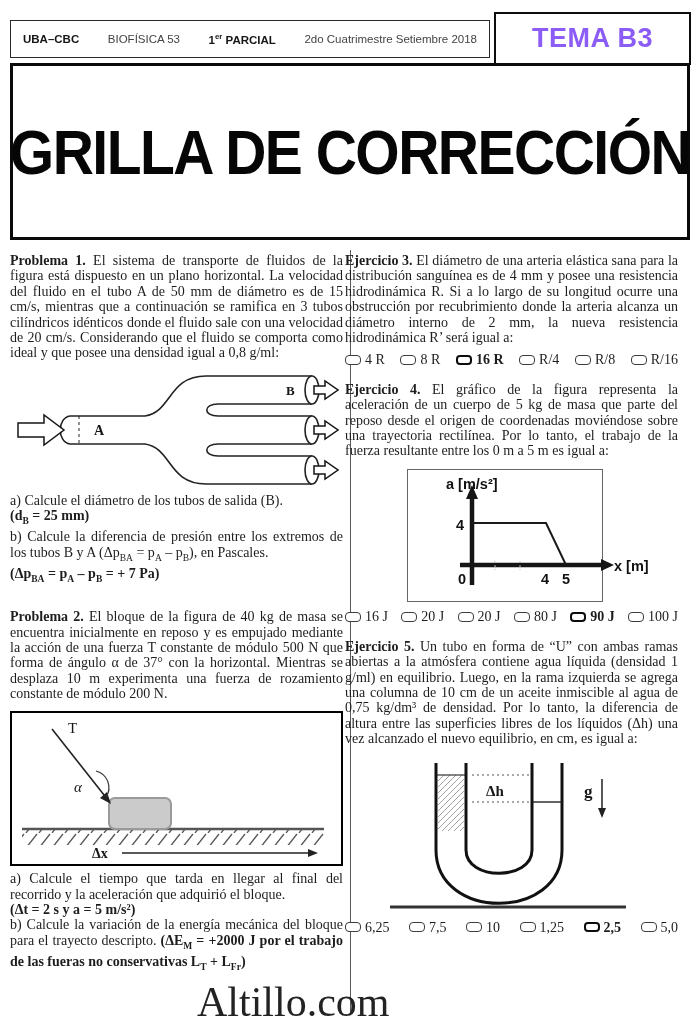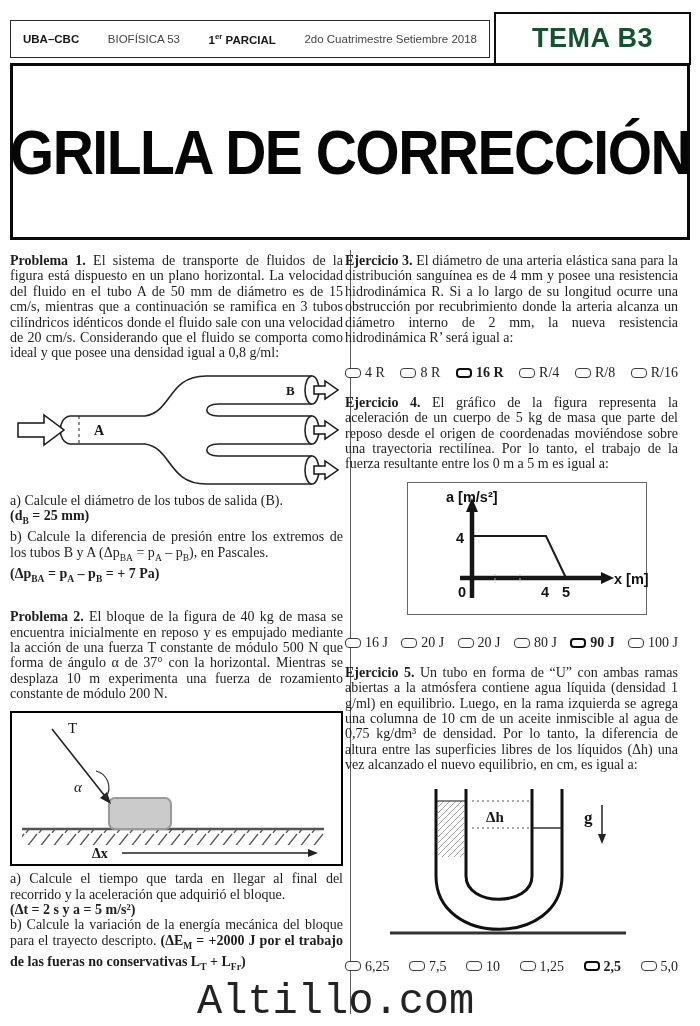--- a/index.html
+++ b/index.html
@@ -1,45 +1,45 @@
 <!DOCTYPE html>
 <html><head>
 <meta charset="utf-8">
 <style>
   *{margin:0;padding:0;box-sizing:border-box}
   html,body{width:700px;height:1026px}
   body{position:relative;background:#fff;font-family:"Liberation Serif",serif;color:#1d1d1d;overflow:hidden}
   .hdr-left{position:absolute;left:10px;top:20px;width:480px;height:38px;border:1.4px solid #2a2a2a;display:flex;align-items:center;justify-content:space-between;padding:0 12px;font-family:"Liberation Sans",sans-serif;font-size:11.5px;color:#444;background:#fff}
   .hdr-left .hb{font-weight:bold;color:#161616}
-  .hdr-right{position:absolute;left:494px;top:12px;width:197px;height:53px;border:2.6px solid #0c0c0c;display:flex;align-items:center;justify-content:center;font-family:"Liberation Sans",sans-serif;font-size:27px;font-weight:bold;color:#14532d;background:#fff;z-index:2;letter-spacing:.5px}
+  .hdr-right{position:absolute;left:494px;top:12px;width:197px;height:53px;border:2.6px solid #0c0c0c;display:flex;align-items:center;justify-content:center;font-family:"Liberation Sans",sans-serif;font-size:27px;font-weight:bold;color:#8b5cf6;background:#fff;z-index:2;letter-spacing:.5px}
   .title-box{position:absolute;left:10px;top:63px;width:680px;height:177px;border:3px solid #0a0a0a;display:flex;align-items:center;justify-content:center;background:#fff}
   .title-box h1{font-family:"Liberation Sans",sans-serif;font-size:57px;font-weight:800;letter-spacing:-1.5px;color:#060606;transform:scaleY(1.1);white-space:nowrap}
   .divider{position:absolute;left:350px;top:250px;width:1.4px;height:764px;background:#5a5a5a}
   .col{position:absolute;top:253px;font-size:14px;line-height:15.4px}
   .col-left{left:10px;width:333px}
   .col-right{left:345px;width:333px}
   .para{text-align:justify}
   .ph{font-weight:bold}
   .ans{font-weight:bold}
   sub{font-size:68%}
   sup{font-size:68%}
   .mt14{margin-top:14px}
   .mt22{margin-top:22px}
   .fig1{margin:5px 0 2px 0;display:block}
   .fig2-box{border:2.5px solid #000;margin:9px 0 5px 0;background:#fff}
-  .fig3-box{border:1.5px solid #666;width:240px;margin:10px 0 6px 62px;background:#fff;padding:2px 0 0 2px}
+  .fig3-box{border:1.5px solid #666;width:196px;margin:10px 0 6px 62px;background:#fff;padding:2px 0 0 2px}
   .fig4{display:block;margin:8px 0 0 29px}
-  .opts{display:flex;justify-content:space-between;align-items:center;font-size:14px;margin-top:20px;text-align:left}
+  .opts{display:flex;justify-content:space-between;align-items:center;font-size:14px;margin-top:7px;text-align:left}
   .opt{display:flex;align-items:center;gap:4px;white-space:nowrap}
   .cb{display:inline-block;width:16px;height:10px;border:1.5px solid #3c3c3c;border-radius:4px;background:#fff;flex:none}
   .cb.bold{border-color:#0c0c0c;border-width:2.2px}
   .opt-label.bold{font-weight:bold}
   svg text{font-family:"Liberation Serif",serif;fill:#161616}
   svg text.gl{font-family:"Liberation Sans",sans-serif;font-weight:bold;font-size:14.5px;fill:#111}
-  .watermark{position:absolute;left:197px;top:981px;font-family:Liberation Mono, monospace;font-size:42px;color:#232323;z-index:6;line-height:1}
+  .watermark{position:absolute;left:197px;top:981px;font-family:Liberation Serif, serif;font-size:42px;color:#232323;z-index:6;line-height:1}
 </style>
 </head>
 <body>
 
 <div class="hdr-left">
   <span class="hb">UBA–CBC</span>
   <span>BIOFÍSICA 53</span>
   <span class="hb"><span>1</span><sup>er</sup><span> PARCIAL</span></span>
   <span>2do Cuatrimestre Setiembre 2018</span>
 </div>

